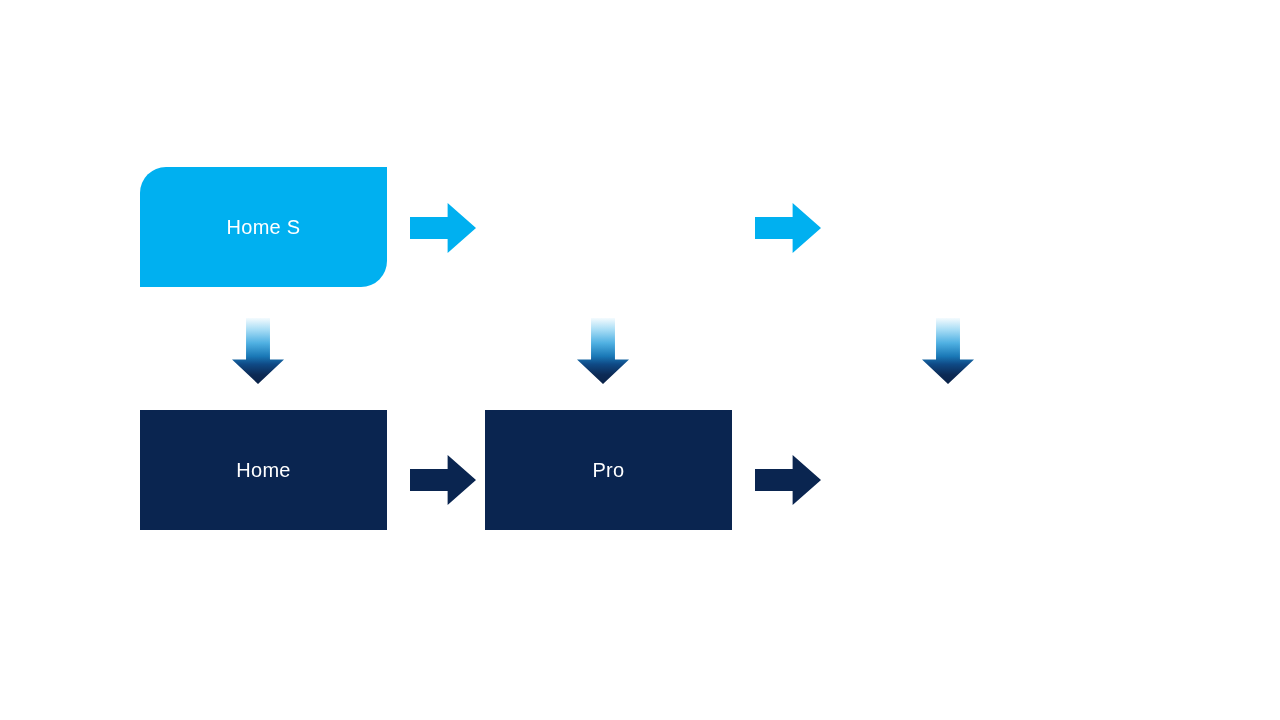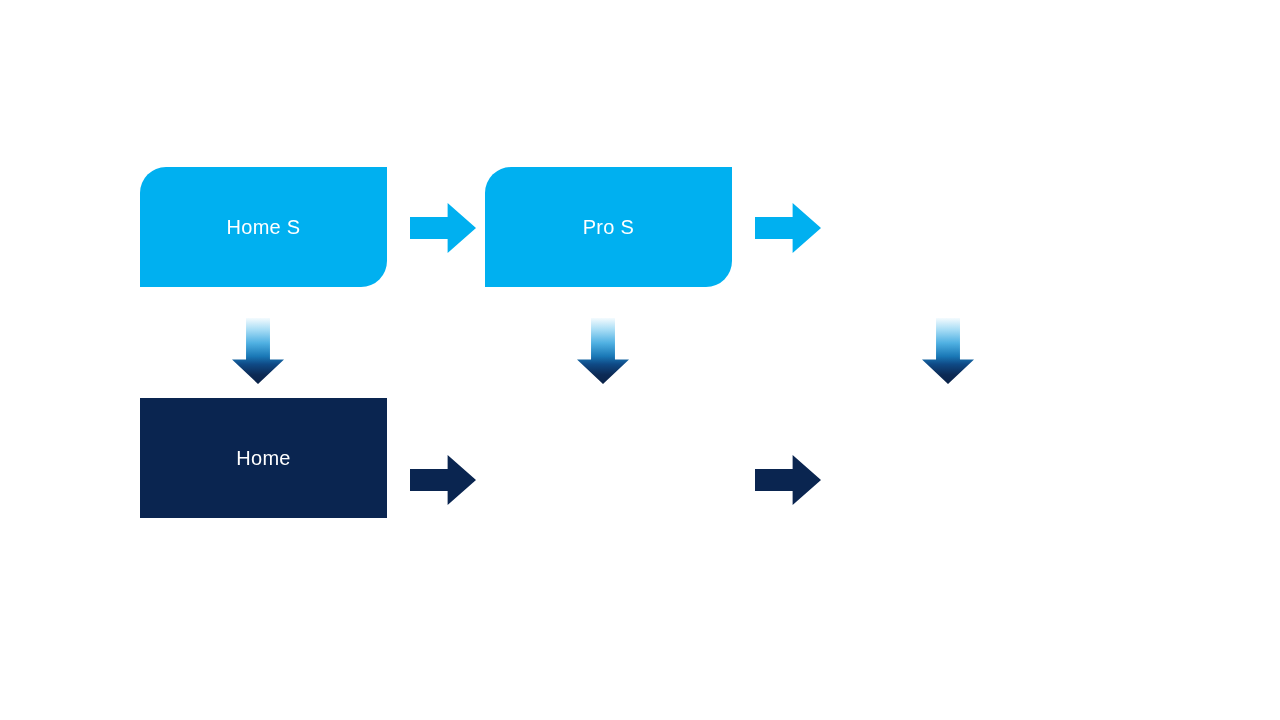--- a/index.html
+++ b/index.html
@@ -22,21 +22,21 @@
   .col{position:absolute;top:0;width:247px;height:720px;}
   .col.c0{left:140px;}
   .col.c1{left:485px;}
   .col.c2{left:830px;}
 
   .box{position:absolute;left:0;width:247px;height:120px;
     display:flex;align-items:center;justify-content:center;
     color:var(--label-text);font-size:20px;letter-spacing:0.3px;}
   .box.top{top:167px;background:var(--top-box-fill);
     border-radius:26px 0 26px 0;}
-  .box.bottom{top:398px;background:var(--bottom-box-fill);}
+  .box.bottom{top:410px;background:var(--bottom-box-fill);}
 
   .arrow-down{position:absolute;top:318px;left:92px;width:52px;height:66px;
     background:linear-gradient(180deg,
       var(--down-arrow-gradient-start) 0%,
       #a6dcf5 18%,
       #4fb0e2 38%,
       #1a78b6 58%,
       #0f4a86 70%,
       #0c2a55 86%,
       var(--down-arrow-gradient-end) 100%);
@@ -61,24 +61,24 @@
     <div class="box top">
       <span>Home S</span>
     </div>
     <div class="arrow-down"></div>
     <div class="box bottom">
       <span>Home</span>
     </div>
   </div>
 
   <div class="col c1">
-    <div class="box top">
-      <span>Pro S</span>
+    <div class="arrow-down"></div>
+    <div class="box bottom">
+      <span>Pro</span>
     </div>
-    <div class="arrow-down"></div>
   </div>
 
   <div class="col c2">
     <div class="arrow-down"></div>
   </div>
 
   <div class="arrow-right row-top g0"></div>
   <div class="arrow-right row-top g1"></div>
 
   <div class="arrow-right row-bottom g0"></div>

